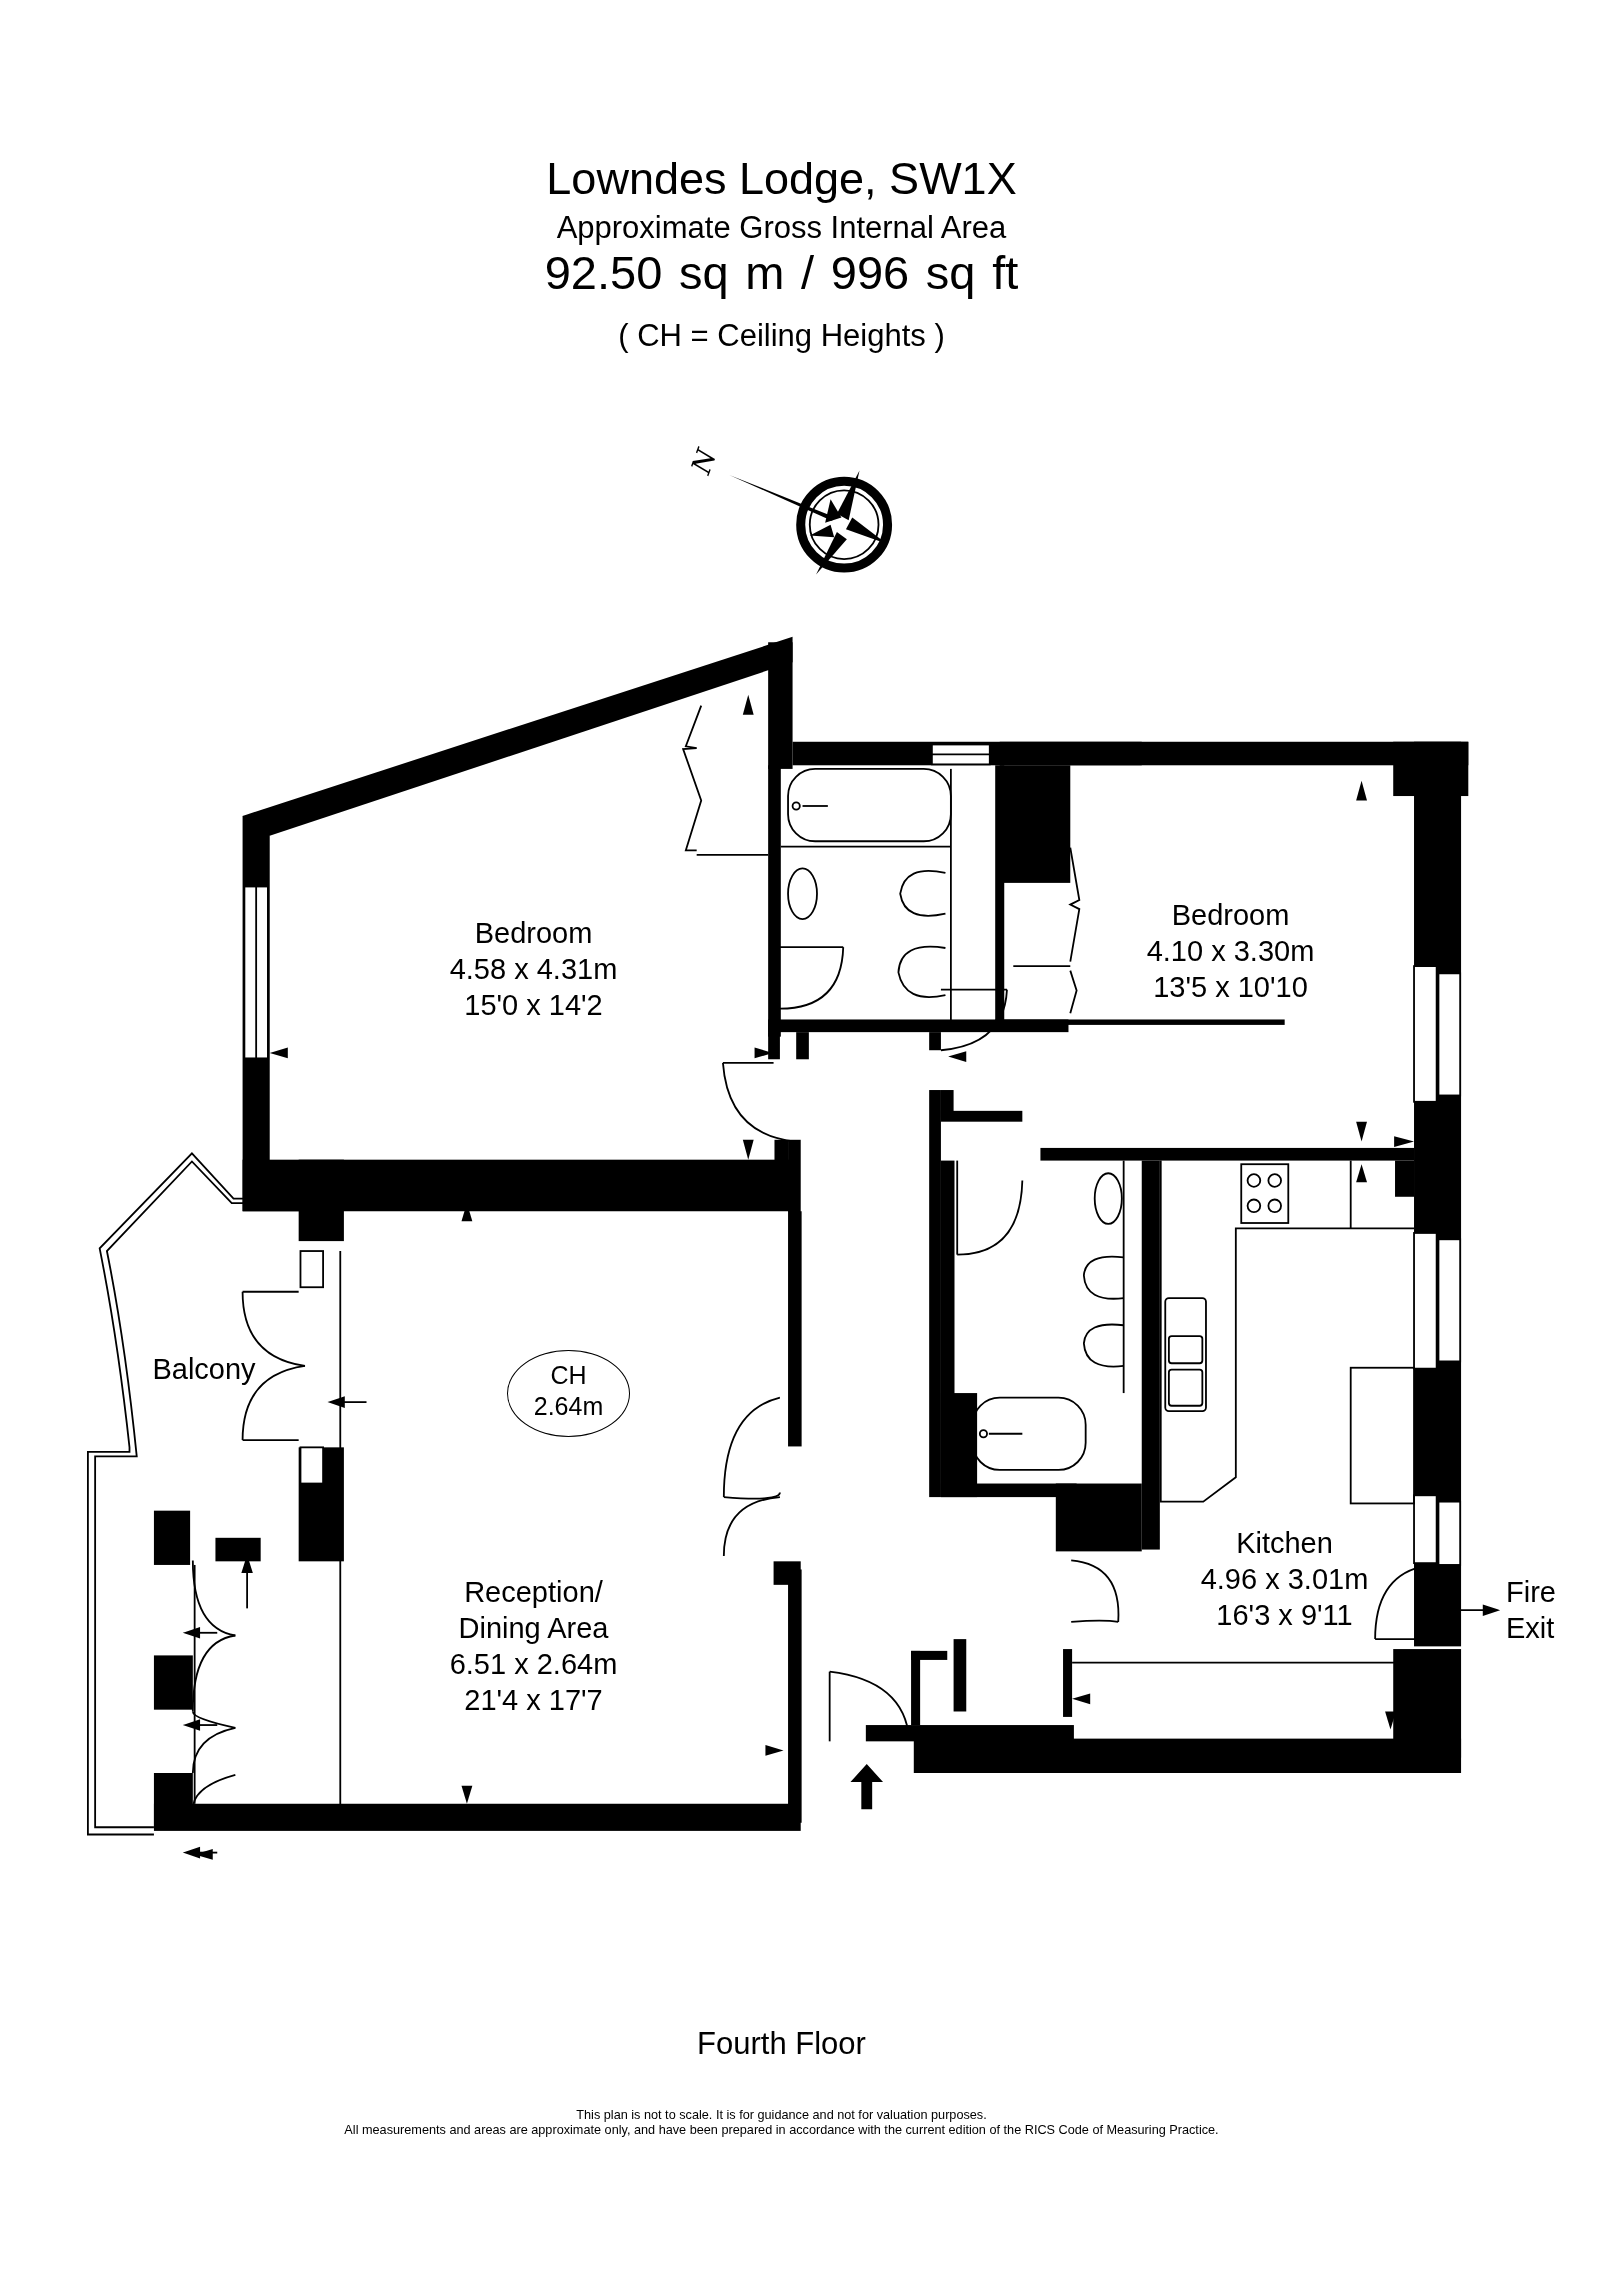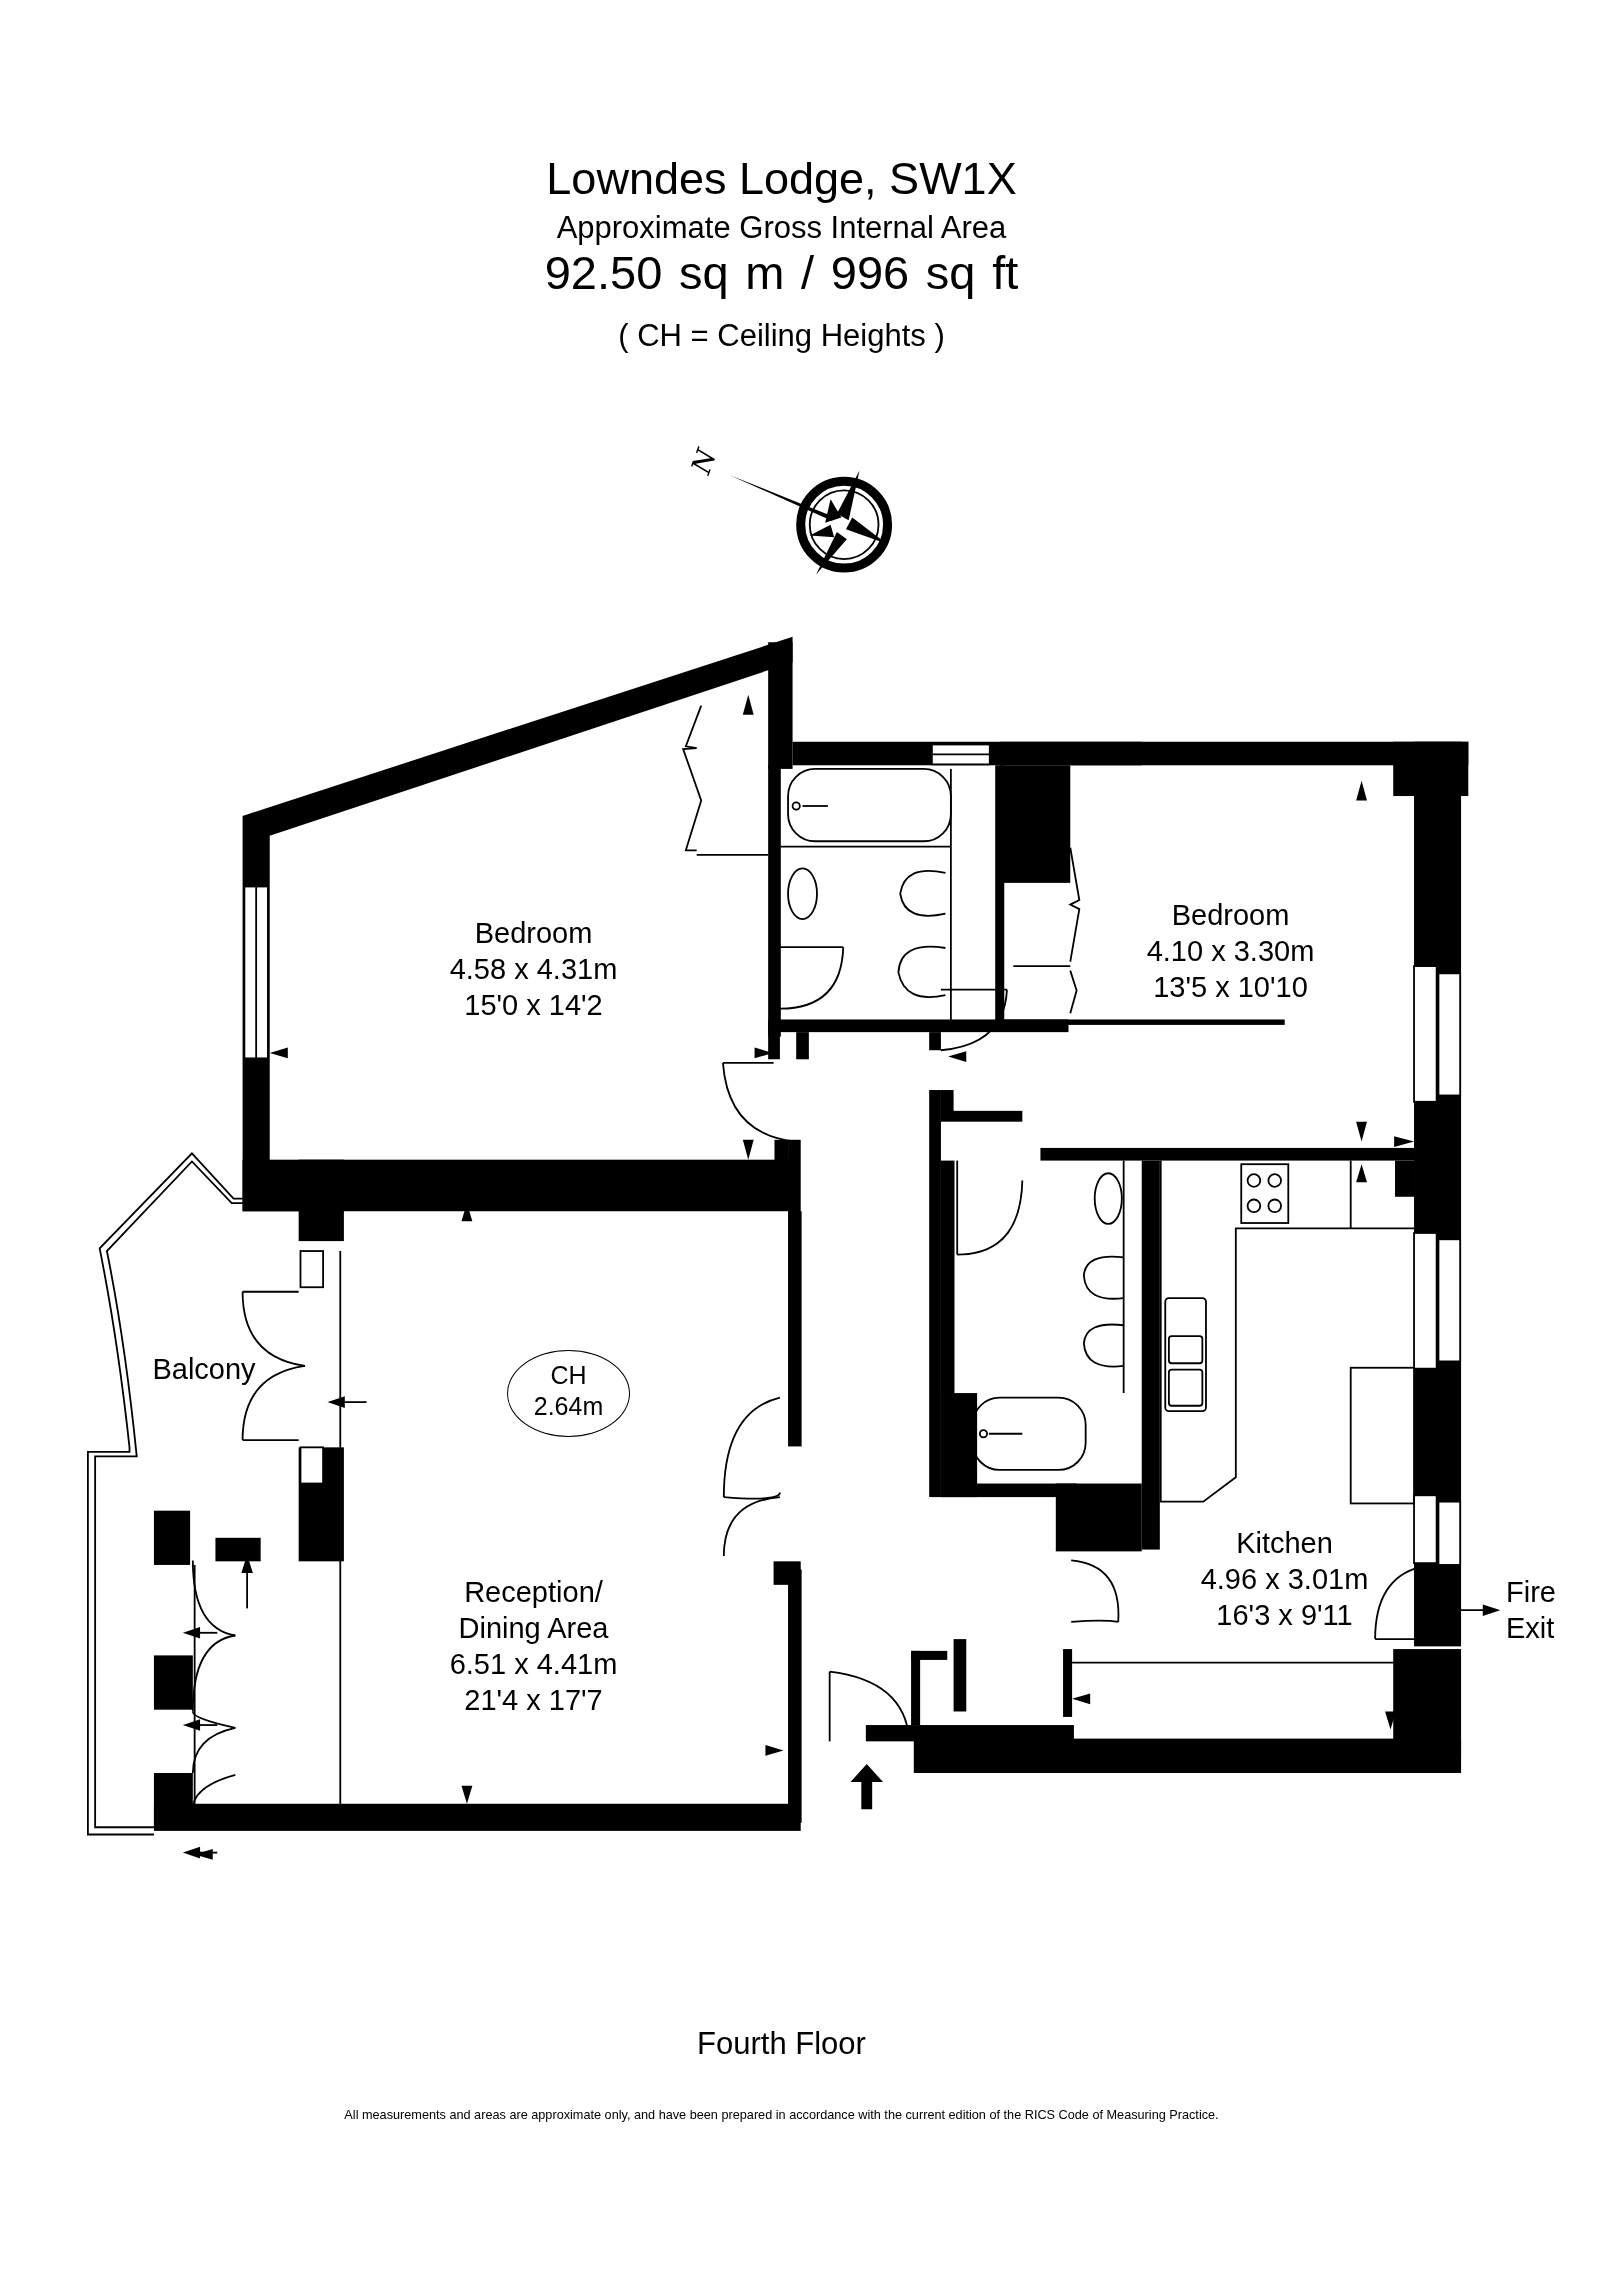--- a/index.html
+++ b/index.html
@@ -265,36 +265,37 @@
   <span>Bedroom</span>
   <span>4.10 x 3.30m</span>
   <span>13'5 x 10'10</span>
 </div>
 <div class="room-label" style="left:136px; top:1351px; width:136px;">
   <span>Balcony</span>
 </div>
 <div class="room-label" style="left:389px; top:1574px; width:289px;">
   <span>Reception/</span>
   <span>Dining Area</span>
-  <span>6.51 x 4.41m</span>
+  <span>6.51 x 2.64m</span>
   <span>21'4 x 17'7</span>
 </div>
 <div class="room-label" style="left:1149px; top:1525px; width:271px;">
   <span>Kitchen</span>
   <span>4.96 x 3.01m</span>
   <span>16'3 x 9'11</span>
 </div>
 
 <div class="ch-badge">
   <span>CH</span>
   <span>2.64m</span>
 </div>
 
 <div class="fire-exit">
   <span>Fire</span>
   <span>Exit</span>
 </div>
 
 <div class="abs floor-name">Fourth Floor</div>
 <div class="abs disclaimer">
+  <span>This plan is not to scale. It is for guidance and not for valuation purposes.</span>
   <span>All measurements and areas are approximate only, and have been prepared in accordance with the current edition of the RICS Code of Measuring Practice.</span>
 </div>
 
 
 </body></html>

